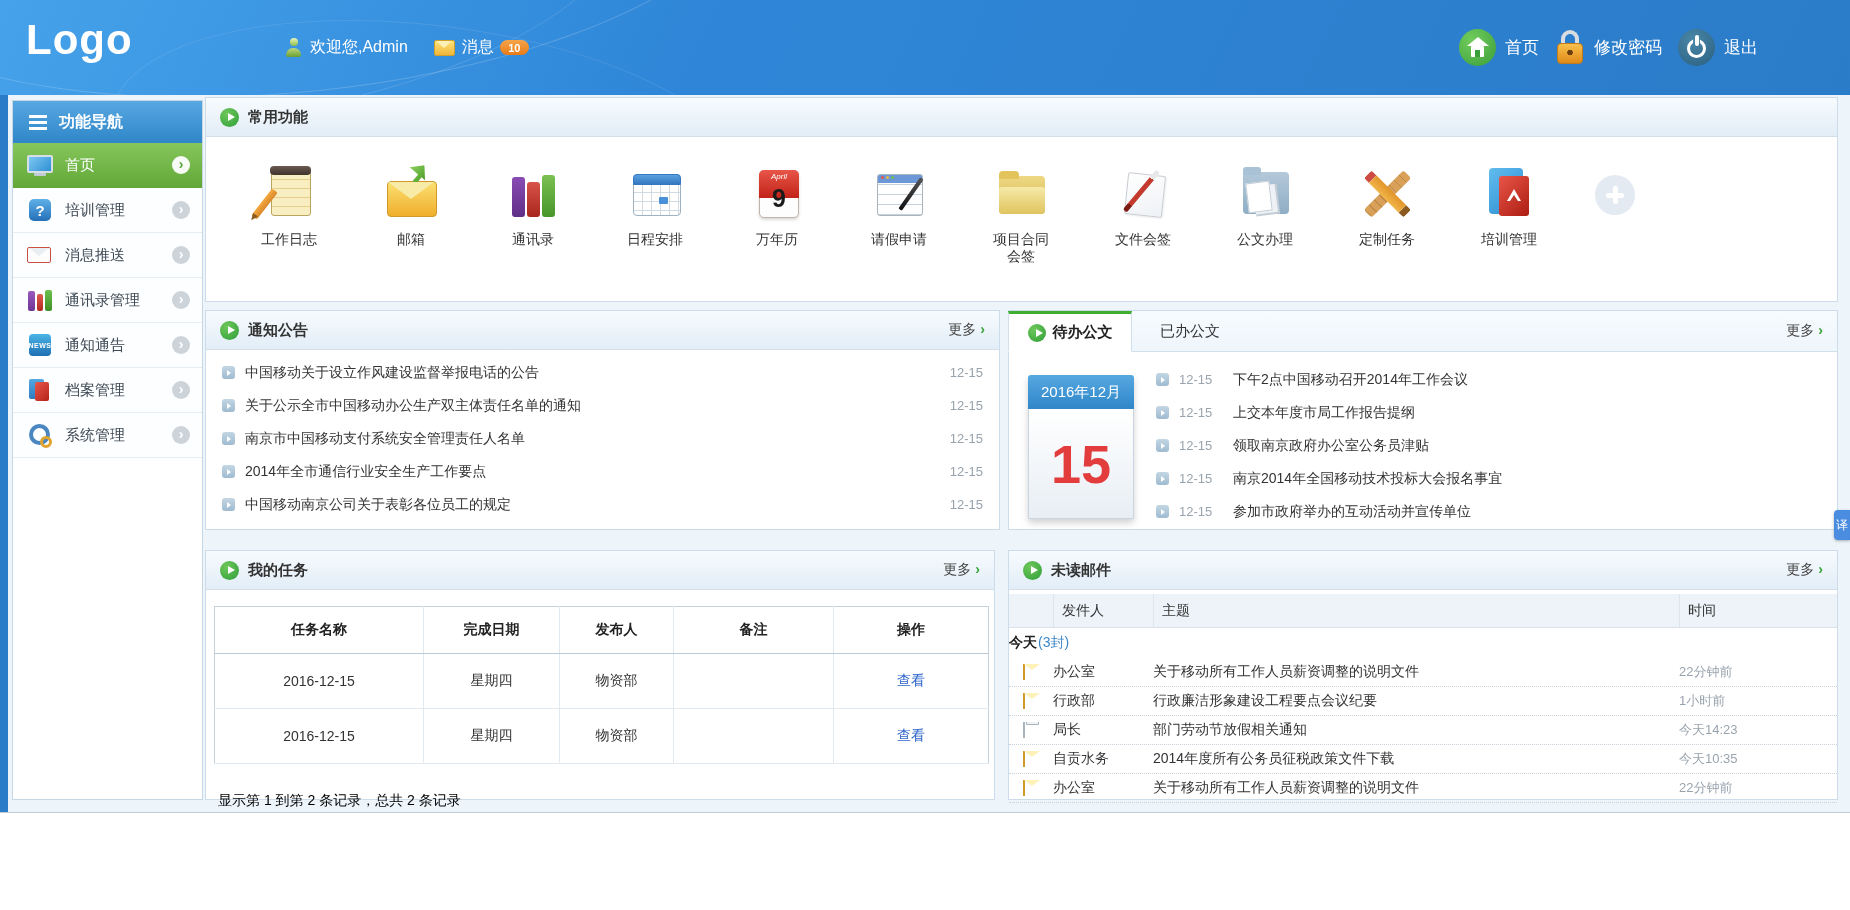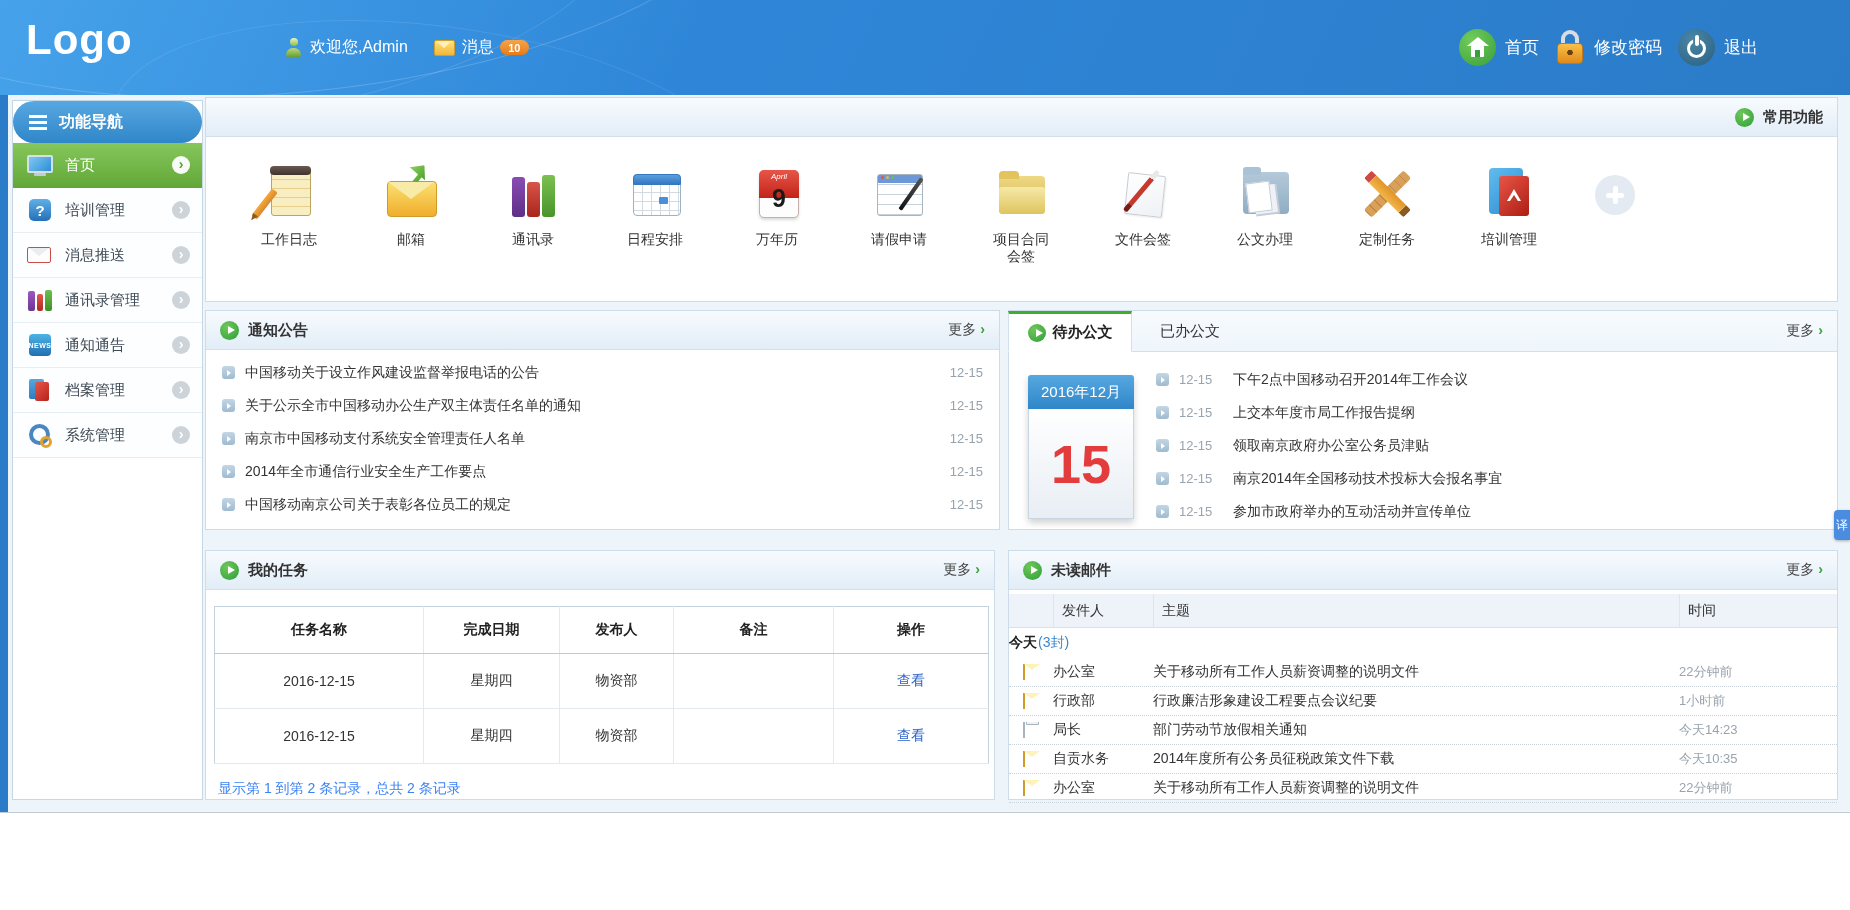--- a/index.html
+++ b/index.html
@@ -34,31 +34,31 @@
     background:radial-gradient(circle at 50% 45%,#6b3f0e 2.5px,transparent 3px),linear-gradient(#f8c04c,#e08a18);}
   .ic-power{width:37px;height:37px;border-radius:50%;background:radial-gradient(circle at 40% 30%,#4a87a8,#2a5f80);position:relative;flex:none;}
   .ic-power::before{content:"";position:absolute;left:9px;top:10px;width:13px;height:13px;border:3.5px solid #fff;border-radius:50%;box-sizing:content-box;
     clip-path:polygon(0 0,32% 0,32% 32%,68% 32%,68% 0,100% 0,100% 100%,0 100%);}
   .ic-power::after{content:"";position:absolute;left:16.5px;top:6px;width:4px;height:11px;background:#fff;border-radius:2px;}
 
   
   #page{position:absolute;left:0;top:95px;width:1850px;height:717px;background:#edf4fa;border-bottom:1px solid #c2ccd4;}
   #page::before{content:"";position:absolute;left:0;top:0;width:8px;height:100%;background:#2b7cc8;}
   .panel{position:absolute;background:#fff;border:1px solid #cddcea;box-sizing:border-box;}
-  .p-head{height:38px;background:linear-gradient(#f7fbfe,#e2edf7);border-bottom:1px solid #d2e0ec;display:flex;align-items:center;gap:9px;padding:0 14px;font-size:15px;font-weight:bold;color:#333;justify-content:flex-end;}
+  .p-head{height:38px;background:linear-gradient(#f7fbfe,#e2edf7);border-bottom:1px solid #d2e0ec;display:flex;align-items:center;gap:9px;padding:0 14px;font-size:15px;font-weight:bold;color:#333;}
   .play{width:19px;height:19px;border-radius:50%;background:radial-gradient(circle at 35% 30%,#6ec75a,#2f9e39);position:relative;flex:none;}
   .play::after{content:"";position:absolute;left:8px;top:5px;border:4.5px solid transparent;border-left:7px solid #fff;border-right:0;}
   .more{margin-left:auto;font-size:14px;font-weight:normal;color:#444;cursor:pointer;white-space:nowrap;}
   .more::after{content:"›";color:#3aa33a;font-weight:bold;margin-left:4px;}
   .bullet{width:13px;height:13px;border-radius:3px;background:linear-gradient(#c3d6e4,#9fbbd0);position:relative;flex:none;}
   .bullet::after{content:"";position:absolute;left:5px;top:3.5px;border:3px solid transparent;border-left:4px solid #fff;border-right:0;}
 
   
   #sidebar{position:absolute;left:12px;top:5px;width:191px;height:700px;background:#fff;border:1px solid #c5d6e4;box-sizing:border-box;}
-  .sb-head{height:42px;background:linear-gradient(#58a8e2,#2f86c8);color:#fff;font-weight:bold;font-size:16px;display:flex;align-items:center;gap:12px;padding:0 16px;border-radius:21px;}
+  .sb-head{height:42px;background:linear-gradient(#58a8e2,#2f86c8);color:#fff;font-weight:bold;font-size:16px;display:flex;align-items:center;gap:12px;padding:0 16px;}
   .ic-list{width:18px;height:15px;background:repeating-linear-gradient(#fff 0 3px,transparent 3px 6px);flex:none;}
   .sb-item{height:44px;display:flex;align-items:center;padding:0 12px 0 14px;border-bottom:1px solid #e6edf3;font-size:15px;color:#3f4a55;cursor:pointer;background:#fdfeff;}
   .sb-item.active{background:linear-gradient(#86c65c,#62a838);color:#fff;border-bottom-color:#62a838;}
   .sb-label{flex:1;margin-left:12px;}
   .chev{width:18px;height:18px;border-radius:50%;background:#ccd3d9;color:#fff;font-size:14px;line-height:16px;text-align:center;font-weight:bold;flex:none;}
   .chev::after{content:"›";}
   .sb-item.active .chev{background:rgba(255,255,255,.95);color:#57a33c;}
   .si{width:26px;height:26px;position:relative;flex:none;}
   .si-monitor::before{content:"";position:absolute;left:0;top:3px;width:22px;height:14px;border-radius:2px;background:linear-gradient(135deg,#7ec8f2,#2e8fd4);border:2px solid #d7dfe6;}
   .si-monitor::after{content:"";position:absolute;left:7px;top:21px;width:12px;height:3px;background:#c2ccd4;border-radius:1px;}
@@ -149,21 +149,21 @@
   .d-date{font-size:13px;color:#9aa4ae;width:44px;flex:none;}
   .d-text{font-size:14px;color:#333;white-space:nowrap;overflow:hidden;}
 
   
   #tasks{left:205px;top:455px;width:790px;height:250px;}
   #tasks table{width:774px;margin:16px 0 0 8px;border-collapse:collapse;border:1px solid #c4d2de;table-layout:fixed;}
   #tasks th{height:44px;font-size:14px;color:#222;font-weight:bold;border-right:1px solid #e2eaf0;border-bottom:1px solid #bccad6;}
   #tasks td{height:52px;text-align:center;font-size:14px;color:#333;border-right:1px solid #e2eaf0;border-bottom:1px solid #e2eaf0;}
   #tasks th:last-child,#tasks td:last-child{border-right:none;}
   .view-link{color:#2a62c9;cursor:pointer;}
-  .summary{margin:16px 0 0 12px;font-size:14px;color:#3b82f6;}
+  .summary{margin:28px 0 0 12px;font-size:14px;color:#000000;}
 
   
   #mail{left:1008px;top:455px;width:830px;height:250px;}
   .m-cols{display:grid;grid-template-columns:44px 100px 1fr 158px;height:33px;background:#edf3f8;border-bottom:1px solid #d8e2ec;font-size:14px;color:#333;margin-top:4px;}
   .m-cols span{display:flex;align-items:center;padding-left:8px;height:100%;box-sizing:border-box;}
   .m-cols span+span{border-left:1px solid #dde6ee;}
   .m-group{height:30px;display:flex;align-items:center;padding-left:0;font-size:14px;gap:1px;}
   .g-label{color:#222;font-weight:bold;}
   .g-count{color:#3a87c8;}
   .m-row{display:grid;grid-template-columns:44px 100px 1fr 158px;height:28px;align-items:center;border-bottom:1px dotted #c9d2da;font-size:14px;color:#333;cursor:pointer;}

